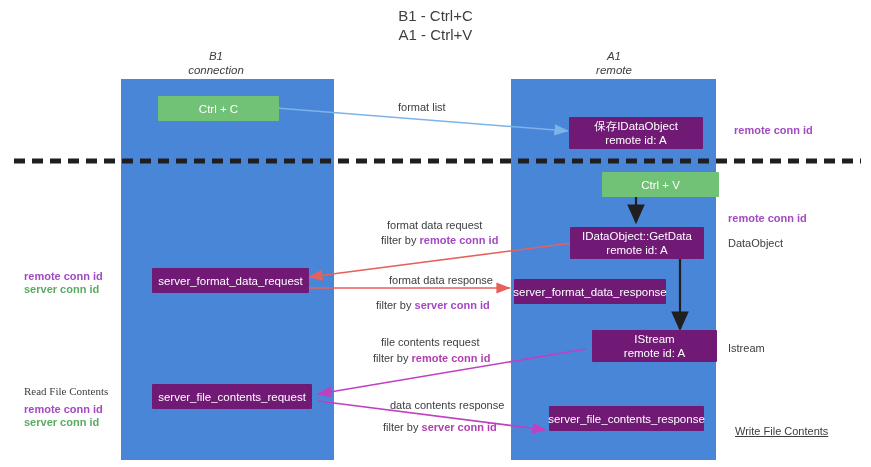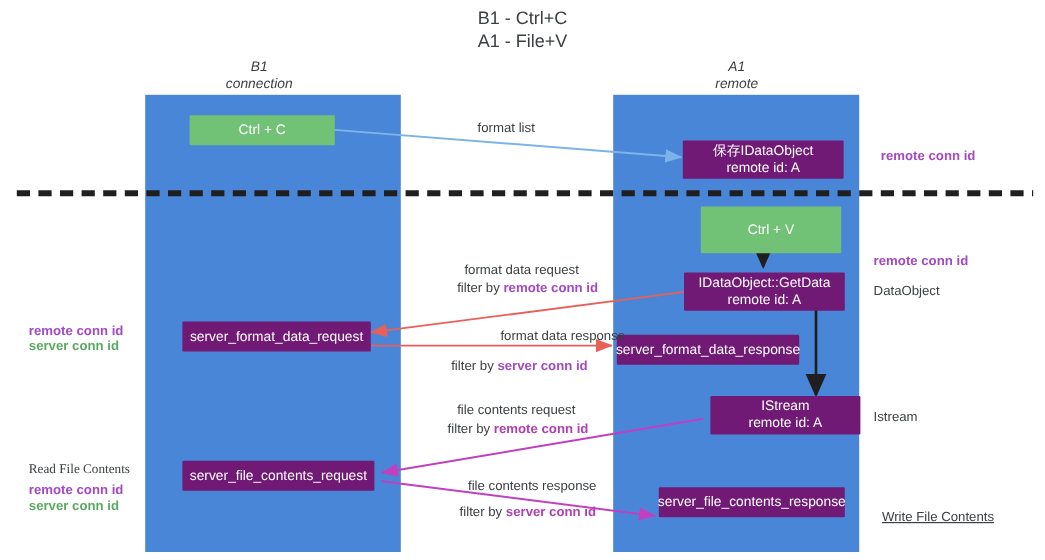--- a/index.html
+++ b/index.html
@@ -88,21 +88,21 @@
   .edge-lbl .hl-purple { color: #a349c4; font-weight: bold; }
   .edge-lbl .hl-purple2 { color: #b23fb2; font-weight: bold; }
 </style>
 </head>
 <body>
 
 <div id="canvas">
 
   <div class="title">
     <div>B1 - Ctrl+C</div>
-    <div>A1 - File+V</div>
+    <div>A1 - Ctrl+V</div>
   </div>
 
   <div class="col-head" style="left:126px; top:49px;">
     <div>B1</div>
     <div>connection</div>
   </div>
   <div class="col-head" style="left:524px; top:49px;">
     <div>A1</div>
     <div>remote</div>
   </div>
@@ -153,21 +153,21 @@
 
   <div class="node orange" style="left:152px; top:384px; width:160px; height:25px;">
     <div>server_file_contents_request</div>
   </div>
 
   <div class="node orange" style="left:569px; top:117px; width:134px; height:32px;">
     <div>保存IDataObject</div>
     <div class="l2">remote id: A</div>
   </div>
 
-  <div class="node green" style="left:584px; top:172px; width:117px; height:39px;justify-content:center;">
+  <div class="node green" style="left:602px; top:172px; width:117px; height:25px;justify-content:center;">
     <div>Ctrl + V</div>
   </div>
 
   <div class="node orange" style="left:570px; top:227px; width:134px; height:32px;">
     <div>IDataObject::GetData</div>
     <div class="l2">remote id: A</div>
   </div>
 
   <div class="node orange" style="left:514px; top:279px; width:152px; height:25px;">
     <div>server_format_data_response</div>
@@ -182,31 +182,31 @@
     <div>server_file_contents_response</div>
   </div>
 
   <div class="edge-lbl" style="left:398px; top:101px;">format list</div>
 
   <div class="edge-lbl tilt-sm" style="left:387px; top:219px;">format data request</div>
   <div class="edge-lbl tilt-sm" style="left:381px; top:234px;">
     <span>filter by </span><span class="hl-purple">remote conn id</span>
   </div>
 
-  <div class="edge-lbl" style="left:389px; top:274px;margin-left:28px;">format data response</div>
+  <div class="edge-lbl" style="left:389px; top:274px;">format data response</div>
   <div class="edge-lbl" style="left:376px; top:299px;">
     <span>filter by </span><span class="hl-purple">server conn id</span>
   </div>
 
   <div class="edge-lbl tilt-sm" style="left:381px; top:336px;">file contents request</div>
   <div class="edge-lbl tilt-sm" style="left:373px; top:352px;">
     <span>filter by </span><span class="hl-purple2">remote conn id</span>
   </div>
 
-  <div class="edge-lbl tilt-sm" style="left:390px; top:399px;">file contents response</div>
+  <div class="edge-lbl tilt-sm" style="left:390px; top:399px;">data contents response</div>
   <div class="edge-lbl tilt-sm" style="left:383px; top:421px;">
     <span>filter by </span><span class="hl-purple2">server conn id</span>
   </div>
 
   <div class="lbl purple" style="left:734px; top:123px;">remote conn id</div>
   <div class="lbl purple" style="left:728px; top:211px;">remote conn id</div>
   <div class="lbl" style="left:728px; top:236px;">DataObject</div>
   <div class="lbl" style="left:728px; top:341px;">Istream</div>
   <div class="lbl" style="left:735px; top:424px;text-decoration:underline;">Write File Contents</div>
 

